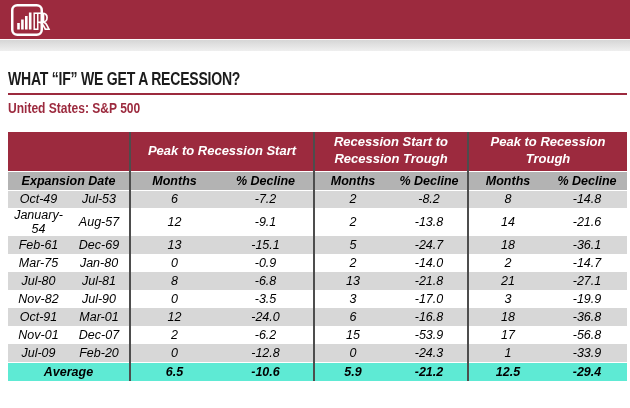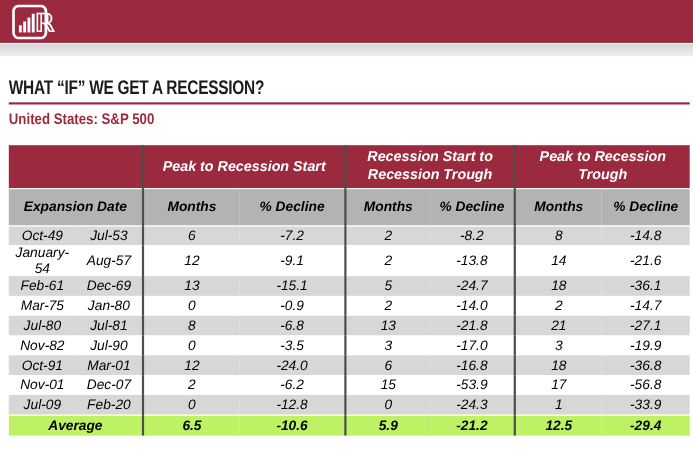--- a/index.html
+++ b/index.html
@@ -56,29 +56,29 @@
     font-size: 13px;
     font-weight: bold;
     height: 39px;
     line-height: 1.3;
   }
   tr.sub-row th {
     background: #b3b3b3;
     color: #000;
     font-weight: bold;
     font-size: 12.5px;
-    height: 34px;
+    height: 19px;
     border-top: 1px solid #fff;
   }
   tbody td { height: 18px; color: #000; }
   tbody tr:nth-child(odd) { background: #d7d7d7; }
   tbody tr:nth-child(even) { background: #fff; }
   tbody tr:first-child td { border-top: 1px solid #fff; }
   tr.average-row td {
-    background: #bef264;
+    background: #5eead4;
     font-weight: bold;
     height: 19px;
     border-top: 1px solid #fff;
   }
   .gs { border-left: 2px solid #4d4d4d; }
 </style>
 </head>
 <body>
 
 <div class="banner">

